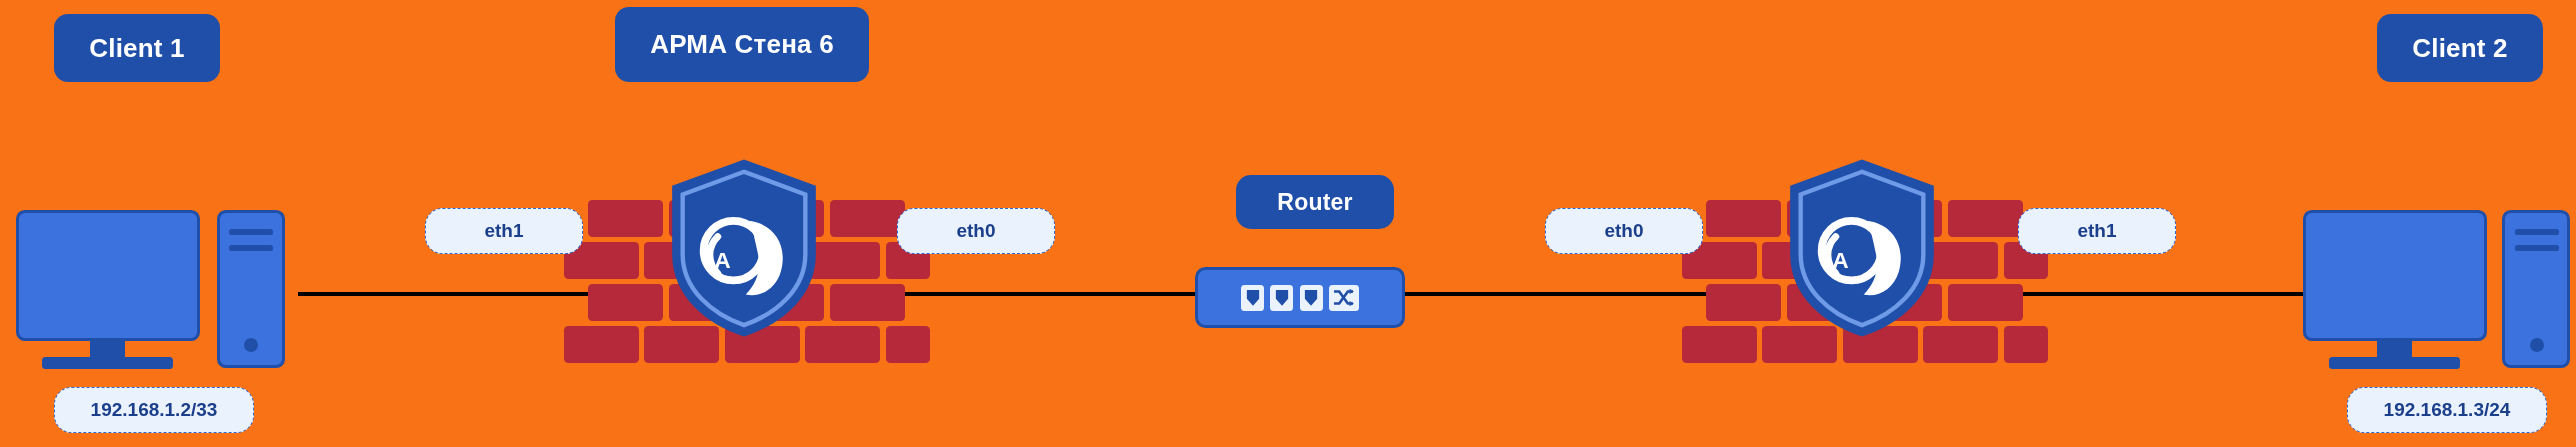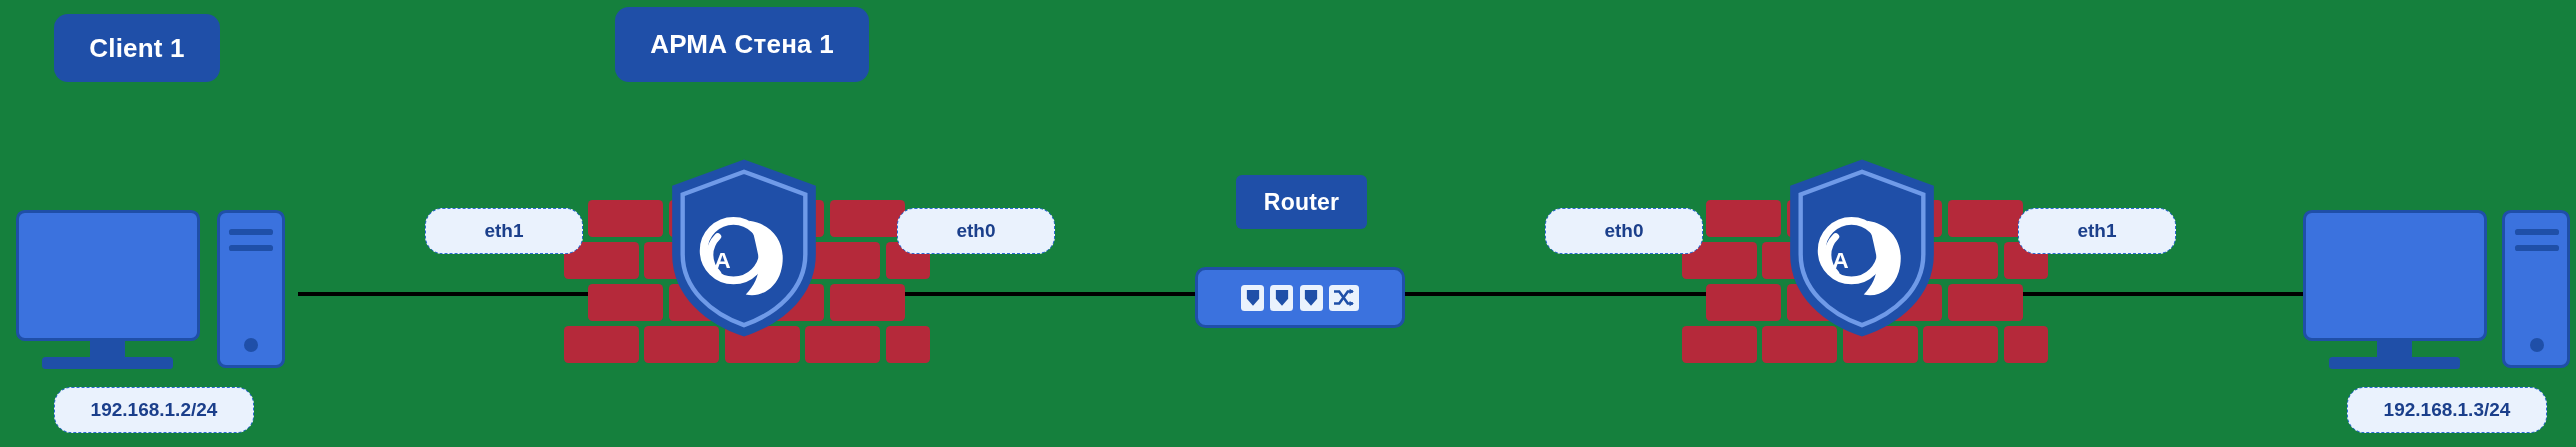--- a/index.html
+++ b/index.html
@@ -8,21 +8,21 @@
     background: #ffffff;
   }
   body {
     font-family: "Liberation Sans", sans-serif;
     -webkit-font-smoothing: antialiased;
   }
   #canvas {
     position: relative;
     width: 2576px;
     height: 447px;
-    background: #15803d;
+    background: #f97316;
     overflow: hidden;
   }
 
   
   .node {
     position: absolute;
   }
 
   
   .title-box {
@@ -154,23 +154,24 @@
 
 <div id="canvas">
 
   <div class="wire" style="left:298px;top:292px;width:293px;"></div>
   <div class="wire" style="left:884px;top:292px;width:315px;"></div>
   <div class="wire" style="left:1401px;top:292px;width:311px;"></div>
   <div class="wire" style="left:2005px;top:292px;width:298px;"></div>
 
   <div class="title-box" style="left:54px;top:14px;width:166px;height:68px;">Client 1</div>
 
-  <div class="title-box" style="left:615px;top:7px;width:254px;height:75px;">АРМА Стена 1</div>
-
-
+  <div class="title-box" style="left:615px;top:7px;width:254px;height:75px;">АРМА Стена 6</div>
+
+
+  <div class="title-box" style="left:2377px;top:14px;width:166px;height:68px;">Client 2</div>
 
   <div class="node">
     <div class="monitor-screen" style="left:15.8px;top:210px;width:184px;height:131px;"></div>
     <div class="monitor-neck" style="left:90px;top:341px;width:35px;height:17.5px;"></div>
     <div class="monitor-base" style="left:42px;top:357px;width:131px;height:12.3px;"></div>
 
     <div class="tower-body" style="left:217px;top:210px;width:68px;height:158px;"></div>
     <div class="tower-slot" style="left:229px;top:229px;width:44px;height:6.1px;"></div>
     <div class="tower-slot" style="left:229px;top:245px;width:44px;height:6.1px;"></div>
     <div class="tower-dot" style="left:244px;top:338px;width:14px;height:14px;"></div>
@@ -248,21 +249,21 @@
     <svg width="158" height="184" viewBox="0 0 180 210">
       <path d="M90 4 L172 34 V112 C172 160 133 192 90 206 C47 192 8 160 8 112 V34 Z" fill="#1f4fa8"></path>
       <path d="M90 18 L160 44 V112 C160 152 127 180 90 193 C53 180 20 152 20 112 V44 Z" fill="none" stroke="#6f9ae8" stroke-width="5"></path>
       <circle cx="78" cy="108" r="34" fill="none" stroke="#ffffff" stroke-width="9"></circle>
       <path d="M96 74 C126 78 140 104 132 132 C126 152 108 162 92 158 C104 146 110 130 106 112 C103 98 100 84 96 74 Z" fill="#ffffff"></path>
       <path d="M60 92 C48 104 48 122 60 134" fill="none" stroke="#ffffff" stroke-width="8" stroke-linecap="round"></path>
       <text x="56" y="128" font-family="Liberation Sans, sans-serif" font-size="26" font-weight="bold" fill="#ffffff">A</text>
     </svg>
   </div>
 
-  <div class="title-box" style="left:1236px;top:175px;width:131px;height:54px;font-size:23px;border-radius:6px;">Router</div>
+  <div class="title-box" style="left:1236px;top:175px;width:158px;height:54px;font-size:23px;border-radius:15px;">Router</div>
 
   <div class="router-body" style="left:1195px;top:267px;width:210px;height:61px;">
     <div class="router-port">
       <svg width="14" height="17.5" viewBox="0 0 16 20">
           <path d="M1 1 H15 V11 L8 19 L1 11 Z" fill="#1f4fa8"></path>
         </svg>
     </div>
     <div class="router-port">
       <svg width="14" height="17.5" viewBox="0 0 16 20">
           <path d="M1 1 H15 V11 L8 19 L1 11 Z" fill="#1f4fa8"></path>
@@ -284,18 +285,18 @@
   </div>
 
   <div class="pill" style="left:425px;top:208px;width:158px;height:46px;">eth1</div>
 
   <div class="pill" style="left:897px;top:208px;width:158px;height:46px;">eth0</div>
 
   <div class="pill" style="left:1545px;top:208px;width:158px;height:46px;">eth0</div>
 
   <div class="pill" style="left:2018px;top:208px;width:158px;height:46px;">eth1</div>
 
-  <div class="pill" style="left:54px;top:387px;width:200px;height:46px;">192.168.1.2/24</div>
+  <div class="pill" style="left:54px;top:387px;width:200px;height:46px;">192.168.1.2/33</div>
 
   <div class="pill" style="left:2347px;top:387px;width:200px;height:46px;text-align:center;">192.168.1.3/24</div>
 
 </div>
 
 
 </body></html>

